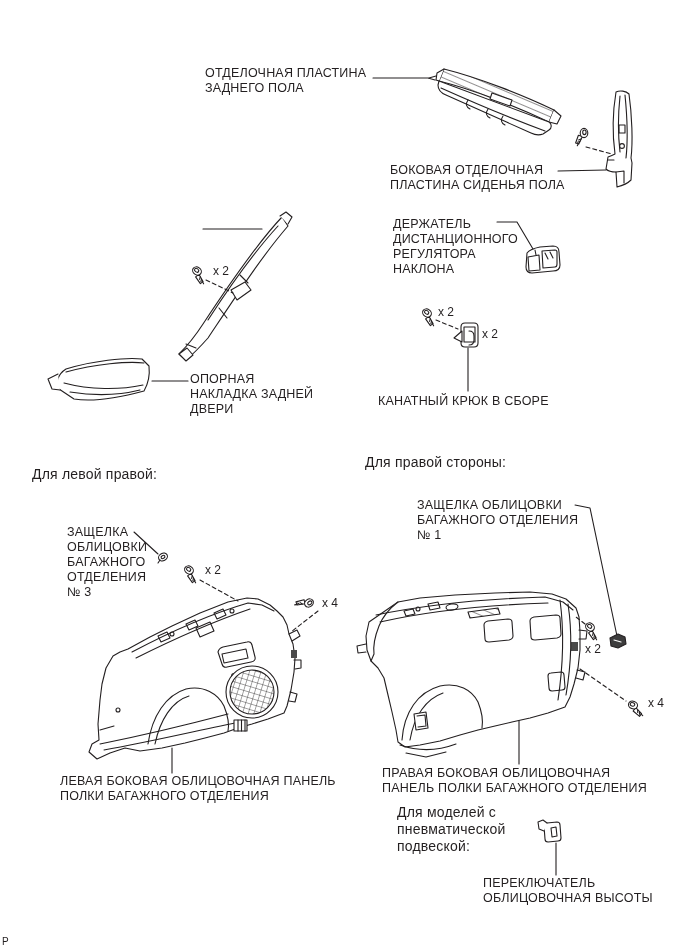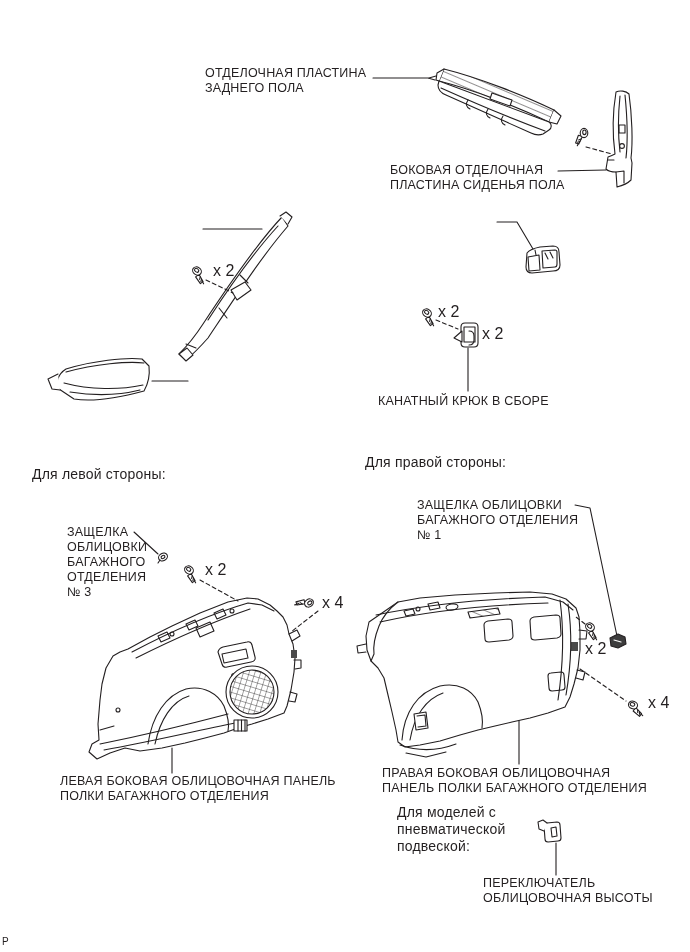--- a/index.html
+++ b/index.html
@@ -6,21 +6,21 @@
   #canvas{
     position:relative;width:690px;height:952px;background:#fff;overflow:hidden;
     font-family:"Liberation Sans","DejaVu Sans",sans-serif;color:#231f20;
   }
   #art{position:absolute;left:0;top:0;}
   .lbl{
     position:absolute;font-size:12.5px;line-height:15px;white-space:pre-line;
     letter-spacing:0.2px;color:#231f20;
   }
   .hdr{font-size:14px;line-height:17px;letter-spacing:0.2px;}
-  .cnt{position:absolute;font-size:16px;line-height:14px;color:#231f20;}
+  .cnt{position:absolute;font-size:12px;line-height:14px;color:#231f20;}
   .pmark{position:absolute;font-size:10px;color:#231f20;}
 </style>
 </head>
 <body>
 
 <div id="canvas">
 
   <svg id="art" width="690" height="952" viewBox="0 0 690 952" fill="none" stroke="#231f20" stroke-width="1.1" stroke-linecap="round" stroke-linejoin="round">
 
     <defs>
@@ -195,23 +195,30 @@
       <path d="M547,823 l10,-1 q3,0 3,3 l1,13 q0,3 -3,3 l-10,1 q-3,0 -3,-3 l-1,-13 q0,-3 3,-3 Z" fill="#fff"></path>
       <path d="M547,823 l-4,-3 l-5,2 l1,7 l5,2" fill="#fff"></path>
       <path d="M551,828 l5,-1 l1,9 l-5,1 Z"></path>
     </g>
   </svg>
 
   <div class="lbl" style="left:205px;top:66px">ОТДЕЛОЧНАЯ ПЛАСТИНА
 ЗАДНЕГО ПОЛА</div>
   <div class="lbl" style="left:390px;top:163px">БОКОВАЯ ОТДЕЛОЧНАЯ
 ПЛАСТИНА СИДЕНЬЯ ПОЛА</div>
+  <div class="lbl" style="left:190px;top:372px">ОПОРНАЯ
+НАКЛАДКА ЗАДНЕЙ
+ДВЕРИ</div>
+  <div class="lbl" style="left:393px;top:217px">ДЕРЖАТЕЛЬ
+ДИСТАНЦИОННОГО
+РЕГУЛЯТОРА
+НАКЛОНА</div>
   <div class="lbl" style="left:378px;top:394px">КАНАТНЫЙ КРЮК В СБОРЕ</div>
 
-  <div class="lbl hdr" style="left:32px;top:466px">Для левой стороны:</div>
+  <div class="lbl hdr" style="left:32px;top:466px">Для левой правой:</div>
   <div class="lbl hdr" style="left:365px;top:454px">Для правой стороны:</div>
 
   <div class="lbl" style="left:67px;top:525px">ЗАЩЕЛКА
 ОБЛИЦОВКИ
 БАГАЖНОГО
 ОТДЕЛЕНИЯ
 № 3</div>
   <div class="lbl" style="left:417px;top:498px">ЗАЩЕЛКА ОБЛИЦОВКИ
 БАГАЖНОГО ОТДЕЛЕНИЯ
 № 1</div>

